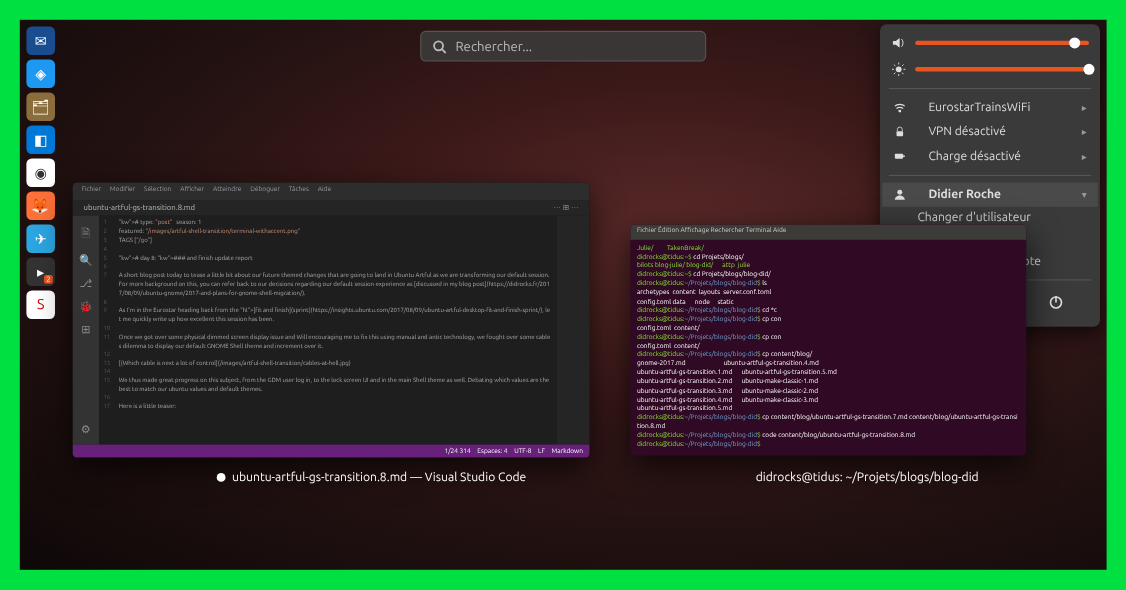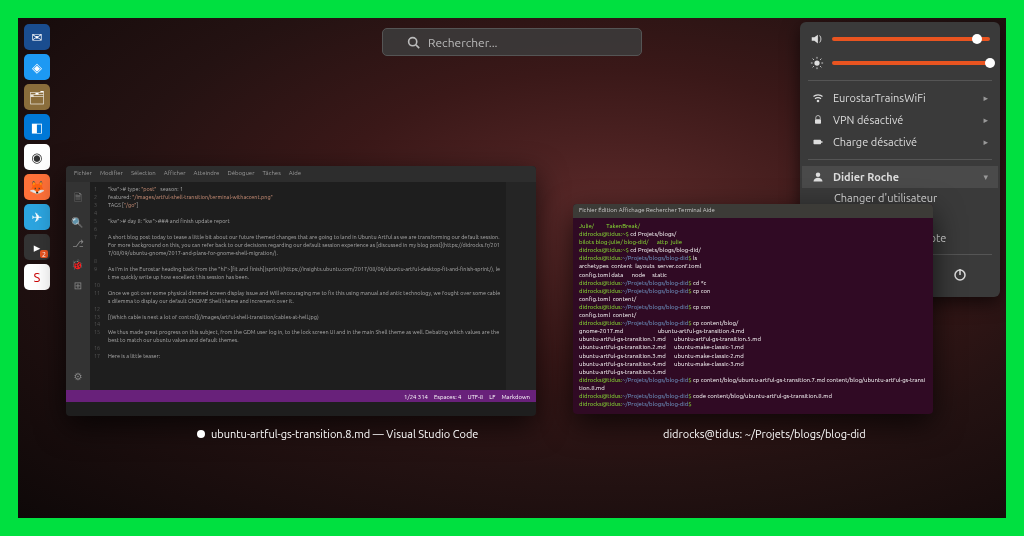--- a/index.html
+++ b/index.html
@@ -1,50 +1,50 @@
 <!DOCTYPE html>
 <html><head>
 <meta charset="utf-8">
 <style>
 * { margin: 0; padding: 0; box-sizing: border-box; font-family: Ubuntu, "Segoe UI", sans-serif; }
 body { width: 1024px; height: 536px; background: #00e040; overflow: hidden; position: relative; }
 .frame { position: absolute; left: 18px; top: 18px; right: 18px; bottom: 18px; background: radial-gradient(ellipse at 60% 40%, #5c2a2a 0%, #3a1818 35%, #241212 60%, #0e0808 100%); overflow: hidden; }
 
 
-.searchbar { position: absolute; left: 50%; top: 10px; transform: translateX(-50%); width: 260px; height: 28px; background: rgba(60,60,60,0.85); border: 1px solid #555; border-radius: 5px; display: flex; align-items: center; padding: 0 24px; color: #bbb; font-size: 12px; gap: 8px; }
+.searchbar { position: absolute; left: 50%; top: 10px; transform: translateX(-50%); width: 260px; height: 28px; background: rgba(60,60,60,0.85); border: 1px solid #555; border-radius: 5px; display: flex; align-items: center; padding: 0 10px; color: #bbb; font-size: 12px; gap: 8px; }
 .searchbar svg { width: 13px; height: 13px; }
 
 
 .dock { position: absolute; left: 0; top: 0; bottom: 0; width: 38px; display: flex; flex-direction: column; gap: 4px; padding-top: 6px; align-items: center; }
 .dock .app { width: 26px; height: 26px; border-radius: 5px; display: flex; align-items: center; justify-content: center; font-size: 13px; color: #fff; }
 
 
 .sysmenu { position: absolute; right: 6px; top: 4px; width: 200px; background: #3a3a3a; border-radius: 6px; padding: 10px 10px 14px; color: #ddd; font-size: 11px; box-shadow: 0 6px 18px rgba(0,0,0,0.6); }
 .slider-row { display: flex; align-items: center; gap: 8px; margin-bottom: 10px; }
 .slider-row svg { width: 14px; height: 14px; flex-shrink: 0; }
 .slider-track { flex: 1; height: 4px; background: #e95420; border-radius: 2px; position: relative; }
 .slider-track::after { content: ""; position: absolute; right: -5px; top: -3px; width: 10px; height: 10px; background: #fff; border-radius: 50%; }
 .slider-track.vol::after { right: 8px; }
 .sysmenu hr { border: none; border-top: 1px solid #555; margin: 6px -2px; }
-.sys-item { display: flex; align-items: center; gap: 9px; padding: 5px 2px; cursor: pointer; }
+.sys-item { display: flex; align-items: center; gap: 20px; padding: 5px 2px; cursor: pointer; }
 .sys-item svg { width: 12px; height: 12px; flex-shrink: 0; }
 .sys-item .label { flex: 1; }
 .sys-item .chev { font-size: 9px; color: #999; }
 .sys-item.highlight { background: #4a4a4a; margin: 0 -8px; padding: 5px 10px; }
 .sub-item { padding: 4px 2px 4px 24px; cursor: pointer; }
 .bottom-icons { display: flex; justify-content: space-around; margin-top: 12px; }
 .bottom-icons svg { width: 16px; height: 16px; }
 
 
 .win { position: absolute; border-radius: 4px; box-shadow: 0 10px 30px rgba(0,0,0,0.7); overflow: hidden; }
 .win-vscode { left: 48px; top: 148px; width: 470px; height: 250px; background: #1e1e1e; }
 .win-term { left: 555px; top: 186px; width: 360px; height: 210px; background: #300a24; }
 .win-title { position: absolute; color: #fff; font-size: 11px; white-space: nowrap; margin-left: 29px; }
 .wt-vscode { left: 150px; top: 410px; display: flex; align-items: center; gap: 6px; }
-.wt-term { left: 616px; top: 410px; }
+.wt-term { left: 640px; top: 410px; }
 
 
 .vsc-top { height: 16px; background: #2d2d2d; font-size: 6px; color: #999; padding: 3px 8px; display: flex; gap: 8px; }
 .vsc-tab { height: 14px; background: #252526; font-size: 7px; color: #bbb; padding: 2px 10px; display: flex; justify-content: space-between; align-items: center; }
 .vsc-body { display: flex; height: calc(100% - 42px); }
 .vsc-side { width: 24px; background: #333; display: flex; flex-direction: column; align-items: center; gap: 10px; padding-top: 8px; color: #888; font-size: 10px; }
 .vsc-editor { flex: 1; background: #1e1e1e; font-family: monospace; font-size: 5.5px; color: #aaa; padding: 4px 4px 4px 18px; line-height: 1.45; position: relative; white-space: pre-wrap; word-break: break-all; }
 .vsc-editor .ln { color: #555; position: absolute; left: 4px; }
 .vsc-editor .str { color: #ce9178; }
 .vsc-mini { width: 30px; background: #252525; }
@@ -167,20 +167,24 @@
     <div class="vsc-top" id="vsc-menu">
         <span>Fichier</span>
         <span>Modifier</span>
         <span>Sélection</span>
         <span>Afficher</span>
         <span>Atteindre</span>
         <span>Déboguer</span>
         <span>Tâches</span>
         <span>Aide</span>
       </div>
+    <div class="vsc-tab">
+      <span>ubuntu-artful-gs-transition.8.md</span>
+      <span style="color:#888">⋯ ⊞ ⋯</span>
+    </div>
     <div class="vsc-body">
       <div class="vsc-side">
         <span>🗎</span>
         <span>🔍</span>
         <span>⎇</span>
         <span>🐞</span>
         <span>⊞</span>
         <span style="margin-top:auto;margin-bottom:8px">⚙</span>
       </div>
       <div class="vsc-editor" id="vsc-editor"><div><span class="ln">1</span><span class="&lt;span">"kw"</span>&gt;# type: <span class="str">"post"</span>   season: 1</div><div><span class="ln">2</span>featured: <span class="str">"/images/artful-shell-transition/terminal-withaccent.png"</span></div><div><span class="ln">3</span>TAGS [<span class="str">"/go"</span>]</div><div><span class="ln">4</span>&nbsp;</div><div><span class="ln">5</span><span class="&lt;span">"kw"</span>&gt;# day 8: <span class="&lt;span">"kw"</span>&gt;### and finish update report</div><div><span class="ln">6</span>&nbsp;</div><div><span class="ln">7</span>A short blog post today to tease a little bit about our future themed changes that are going to land in Ubuntu Artful as we are transforming our default session. For more background on this, you can refer back to our decisions regarding our default session experience as [discussed in my blog post](https://didrocks.fr/2017/08/09/ubuntu-gnome/2017-and-plans-for-gnome-shell-migration/).</div><div><span class="ln">8</span>&nbsp;</div><div><span class="ln">9</span>As I'm in the Eurostar heading back from the <span class="&lt;span">"hl"</span>&gt;[fit and finish](sprint)(https://insights.ubuntu.com/2017/08/09/ubuntu-artful-desktop-fit-and-finish-sprint/), let me quickly write up how excellent this session has been.</div><div><span class="ln">10</span>&nbsp;</div><div><span class="ln">11</span>Once we got over some physical dimmed screen display issue and Will encouraging me to fix this using manual and antic technology, we fought over some cables dilemma to display our default GNOME Shell theme and increment over it.</div><div><span class="ln">12</span>&nbsp;</div><div><span class="ln">13</span>[(Which cable is next a lot of control](/images/artful-shell-transition/cables-at-hell.jpg)</div><div><span class="ln">14</span>&nbsp;</div><div><span class="ln">15</span>We thus made great progress on this subject, from the GDM user log in, to the lock screen UI and in the main Shell theme as well. Debating which values are the best to match our ubuntu values and default themes.</div><div><span class="ln">16</span>&nbsp;</div><div><span class="ln">17</span>Here is a little teaser:</div></div>

